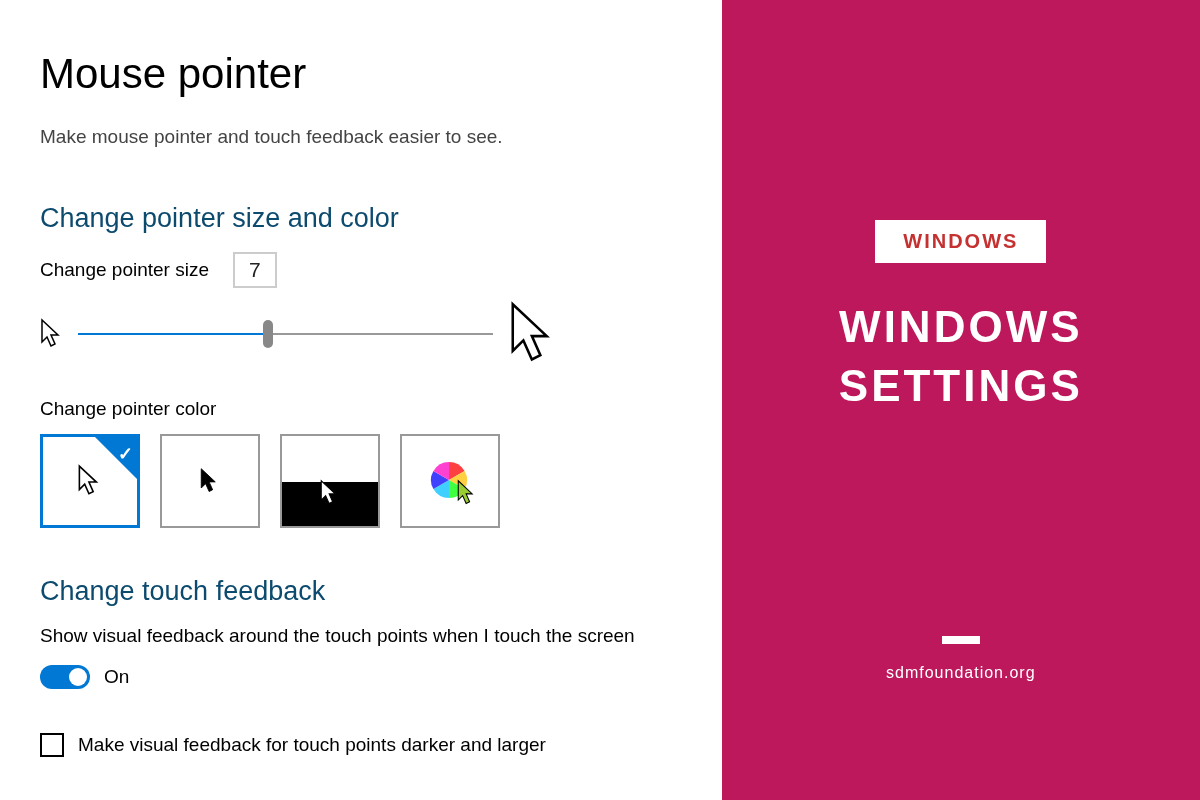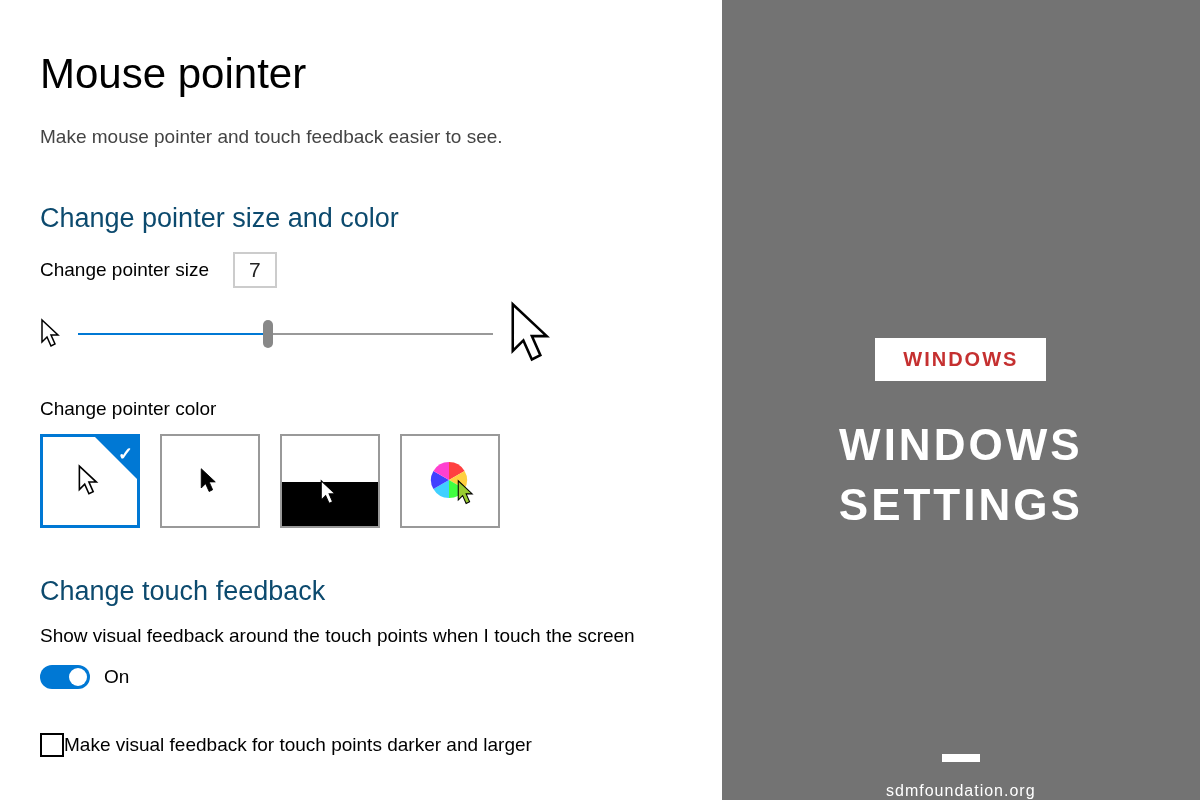--- a/index.html
+++ b/index.html
@@ -1,18 +1,18 @@
 <!DOCTYPE html>
 <html><head>
 <meta charset="utf-8">
 <style>
 * { box-sizing: border-box; margin: 0; padding: 0; }
 body { font-family: "Segoe UI", -apple-system, sans-serif; background: #fff; width: 1200px; height: 800px; overflow: hidden; display: flex; }
 .left-panel { width: 792px; height: 800px; padding: 50px 30px 0 40px; position: relative; background: #fff; }
-.right-panel { width: 530px; height: 800px; background: #737373; display: flex; flex-direction: column; align-items: center; padding-top: 220px; justify-content: flex-end; }
+.right-panel { width: 530px; height: 800px; background: #be185d; display: flex; flex-direction: column; align-items: center; padding-top: 220px; }
 .page-title { font-size: 42px; font-weight: 400; color: #000; margin-bottom: 28px; }
 .page-subtitle { font-size: 19px; color: #444; margin-bottom: 55px; }
 .section-title { font-size: 27px; font-weight: 400; color: #0c4a6e; margin-bottom: 18px; }
 .size-row { display: flex; align-items: center; gap: 24px; margin-bottom: 12px; }
 .size-label { font-size: 19px; color: #000; }
 .size-value { border: 2px solid #ccc; padding: 4px 14px; font-size: 21px; color: #222; }
 .slider-row { display: flex; align-items: center; gap: 14px; margin-bottom: 30px; }
 .cursor-small { width: 24px; height: 32px; }
 .cursor-large { width: 54px; height: 68px; }
 .slider { position: relative; width: 415px; height: 20px; display: flex; align-items: center; }
@@ -30,21 +30,21 @@
 .black-band { position: absolute; bottom: 0; left: 0; width: 100%; height: 44px; background: #000; display: flex; align-items: center; justify-content: center; }
 .cursor-inverted { width: 22px; height: 28px; }
 .color-wheel { position: relative; width: 40px; height: 40px; }
 .wheel-svg { width: 38px; height: 38px; position: absolute; top: 0; left: 0; }
 .cursor-custom { width: 22px; height: 28px; position: absolute; bottom: -6px; right: -8px; }
 .touch-desc { font-size: 19px; color: #000; margin-bottom: 18px; }
 .toggle-row { display: flex; align-items: center; gap: 14px; margin-bottom: 44px; }
 .toggle { width: 50px; height: 24px; background: #0078d4; border-radius: 12px; position: relative; cursor: pointer; }
 .toggle-knob { position: absolute; right: 3px; top: 3px; width: 18px; height: 18px; background: #fff; border-radius: 50%; }
 .toggle-label { font-size: 19px; color: #000; }
-.checkbox-row { display: flex; align-items: center; }
+.checkbox-row { display: flex; align-items: center; gap: 14px; }
 .checkbox { width: 24px; height: 24px; border: 2px solid #000; cursor: pointer; }
 .checkbox-label { font-size: 19px; color: #000; }
 .badge { background: #fff; padding: 10px 28px; margin-bottom: 34px; }
 .badge-text { color: #c53030; font-size: 20px; font-weight: 700; letter-spacing: 2px; }
 .banner-title { color: #fff; font-size: 44px; font-weight: 700; letter-spacing: 3px; text-align: center; line-height: 1.35; margin-bottom: 220px; }
 .divider { width: 38px; height: 8px; background: #fff; margin-bottom: 20px; }
 .footer-text { color: #fff; font-size: 16px; letter-spacing: 1px; }
 </style>
 </head>
 <body>

